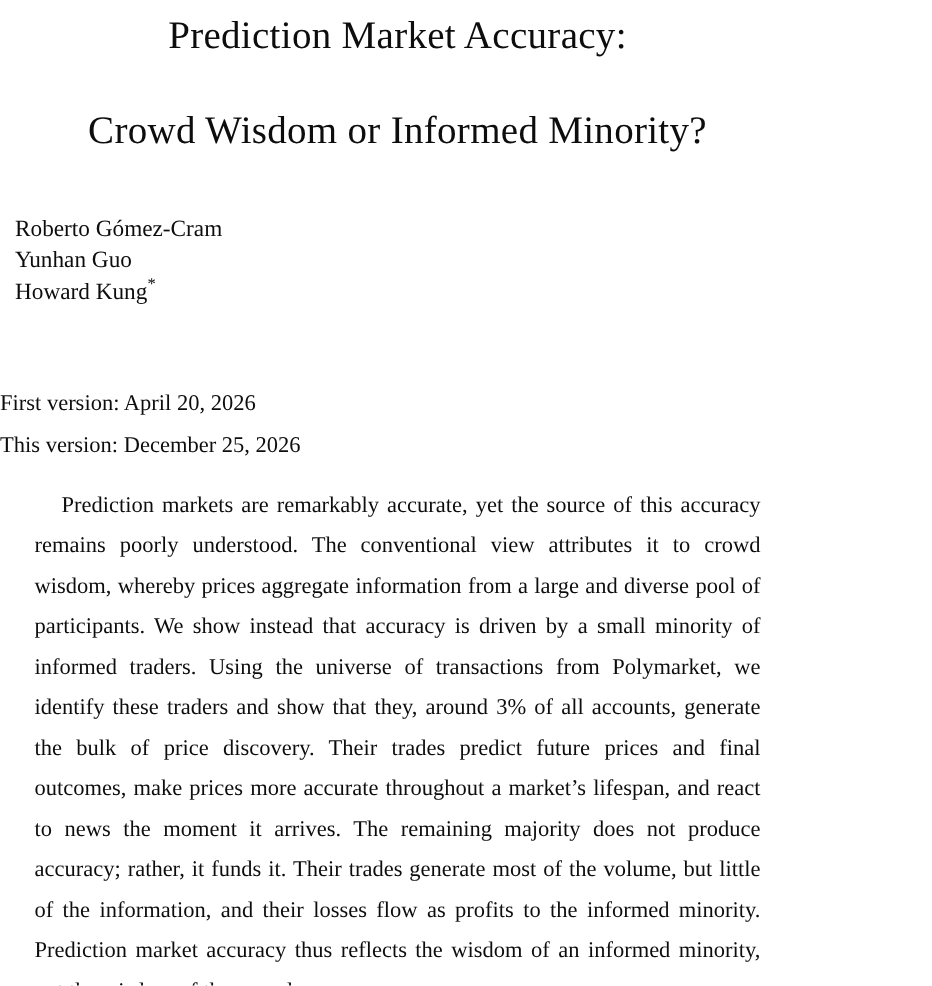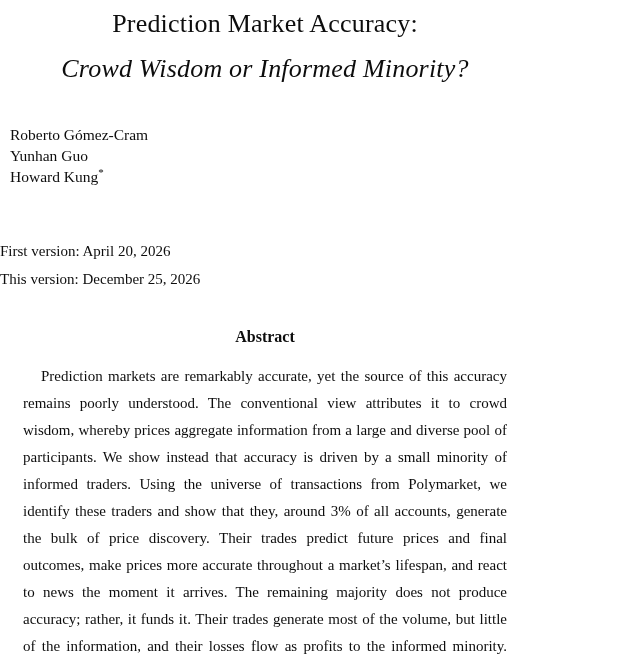--- a/index.html
+++ b/index.html
@@ -26,22 +26,21 @@
     margin: 0;
     font-weight: normal;
   }
   .title-line {
     display: block;
     font-size: 26px;
     line-height: 31px;
     letter-spacing: 0.2px;
   }
   .title-line + .title-line {
-    margin-top: 14px;
-    font-style: italic;
+    margin-top: 32px;
   }
   .authors-row {
     display: flex;
     justify-content: space-between;
     align-items: baseline;
     margin-top: 40px;
     padding: 0 10px;
     font-size: 15.5px;
     line-height: 21px;
     flex-direction: column;
@@ -88,17 +87,16 @@
     <span class="author">Yunhan Guo</span>
     <span class="author"><span>Howard Kung</span><sup>*</sup></span>
   </div>
 
   <div class="versions-block">
     <div class="version-line">First version: April 20, 2026</div>
     <div class="version-line">This version: December 25, 2026</div>
   </div>
 
   <div class="abstract-section">
-    <div class="abstract-heading">Abstract</div>
     <p class="abstract-text">Prediction markets are remarkably accurate, yet the source of this accuracy remains poorly understood.  The conventional view attributes it to crowd wisdom, whereby prices aggregate information from a large and diverse pool of participants.  We show instead that accuracy is driven by a small minority of informed traders.  Using the universe of transactions from Polymarket, we identify these traders and show that they, around 3% of all accounts, generate the bulk of price discovery.  Their trades predict future prices and final outcomes, make prices more accurate throughout a market’s lifespan, and react to news the moment it arrives.  The remaining majority does not produce accuracy; rather, it funds it.  Their trades generate most of the volume, but little of the information, and their losses flow as profits to the informed minority.  Prediction market accuracy thus reflects the wisdom of an informed minority, not the wisdom of the crowd.</p>
   </div>
 
 </div>
 
 </body></html>

